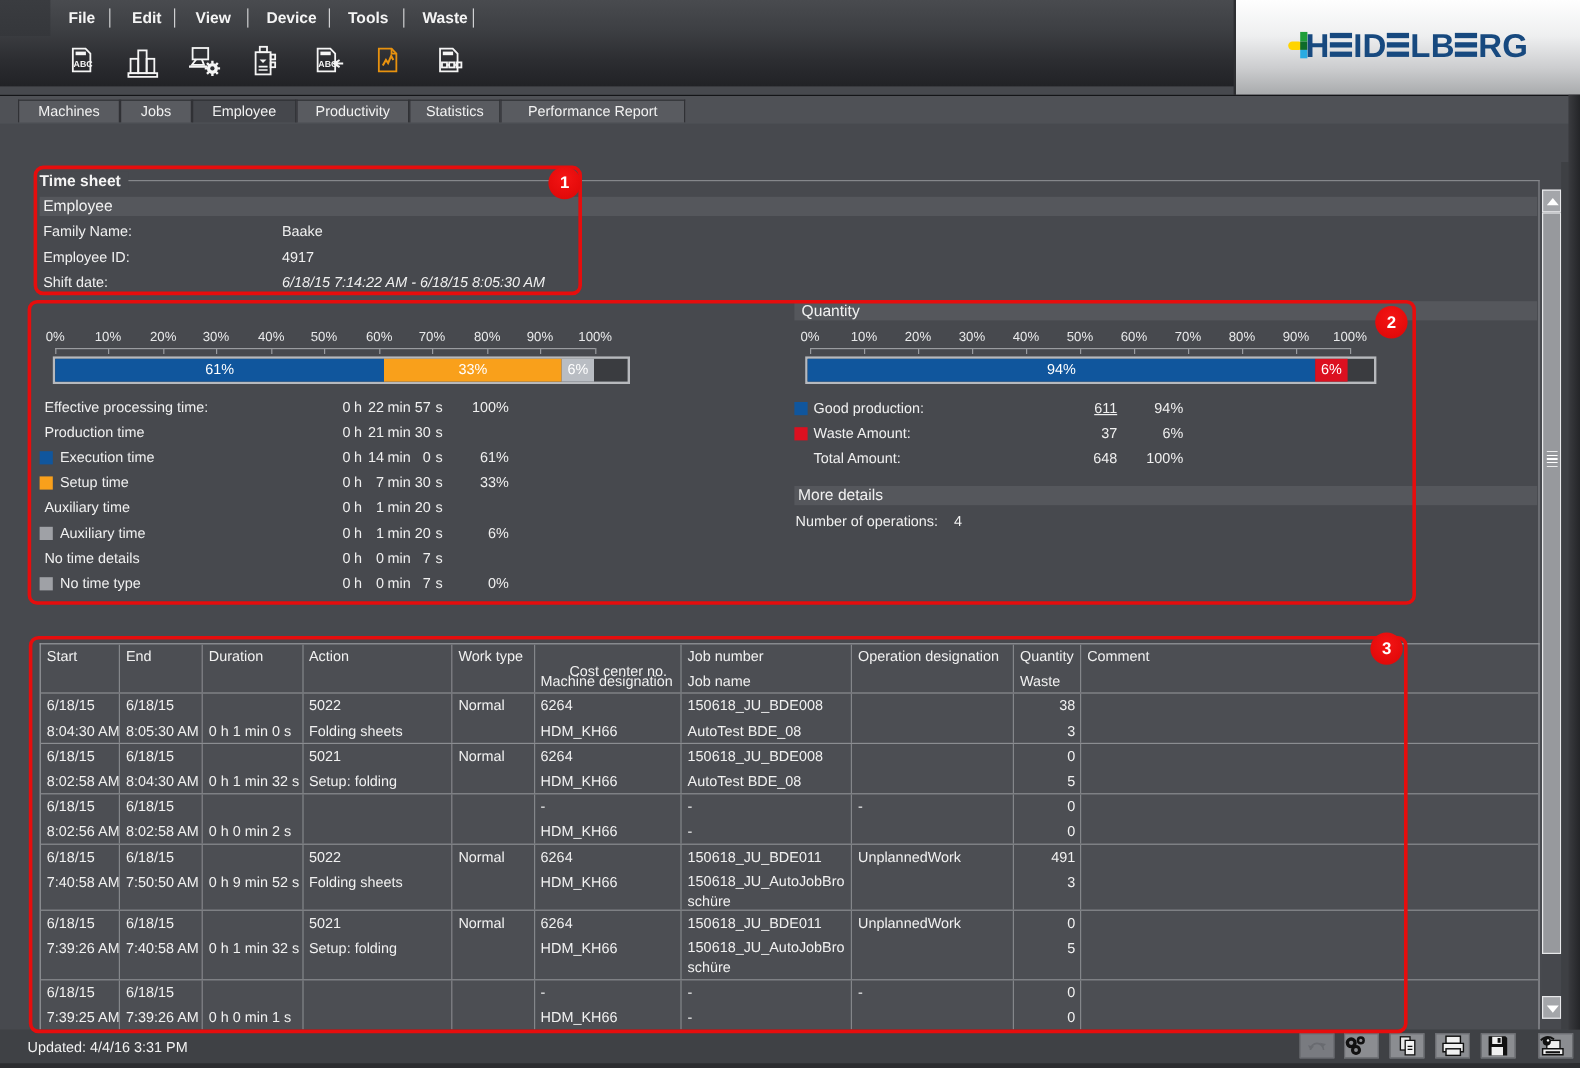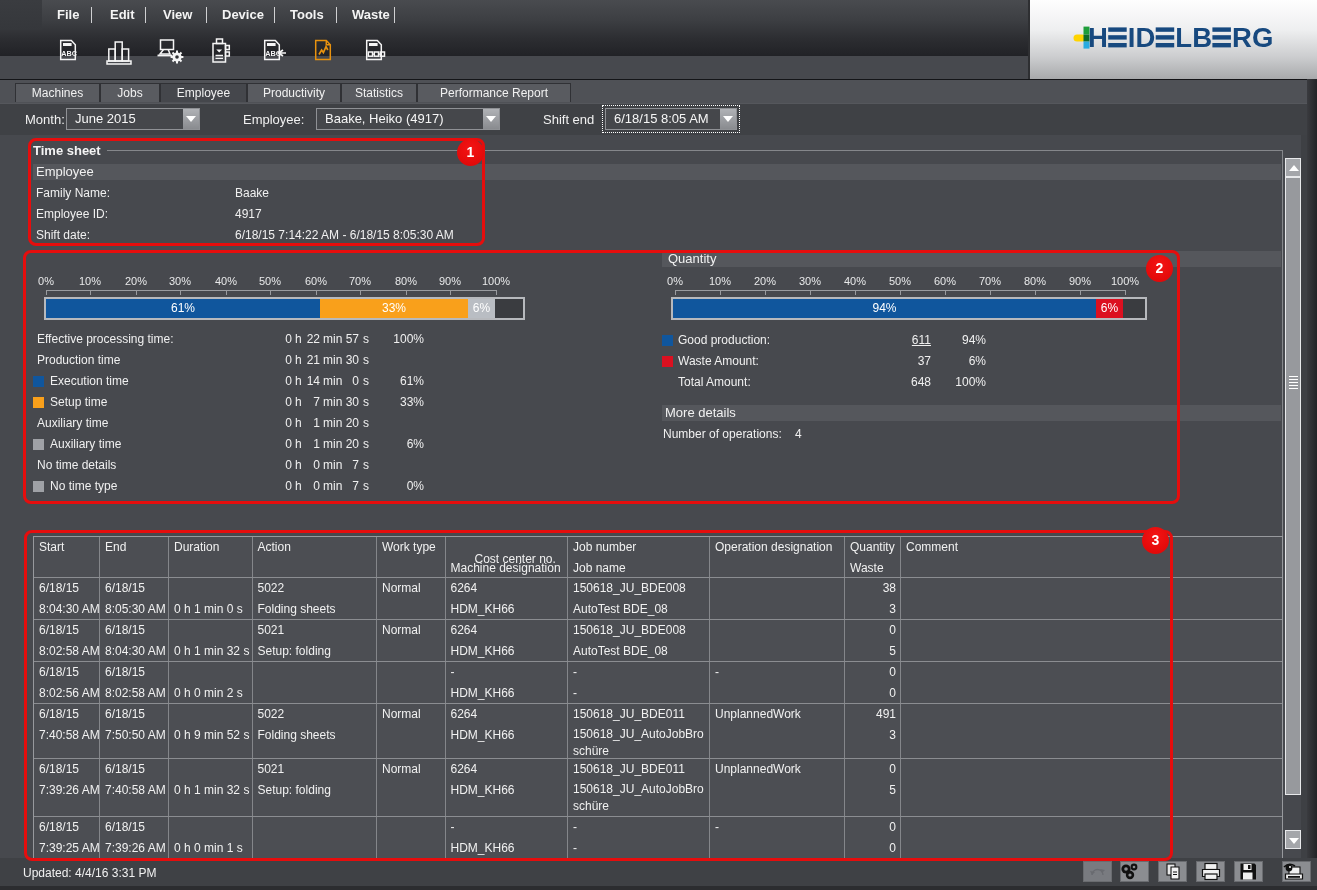--- a/index.html
+++ b/index.html
@@ -1,21 +1,21 @@
 <!DOCTYPE html>
 <html><head>
 <meta charset="utf-8">
 <style>
 * { margin:0; padding:0; box-sizing:border-box; }
 html,body { width:1317px; height:890px; overflow:hidden; background:#47494e;
   font-family:"Liberation Sans", sans-serif; }
 #stage { position:relative; width:1317px; height:890px; overflow:hidden; }
 .abs { position:absolute; }
 
-#topbar { position:absolute; left:0; top:0; width:1317px; height:56px;
+#topbar { position:absolute; left:0; top:0; width:1317px; height:72px;
   background:linear-gradient(180deg,#494b4f 0%,#3d3f43 35%,#2c2d31 70%,#212226 100%); }
 #menustrip { position:absolute; left:0; top:0; width:42px; height:30px; background:linear-gradient(180deg,#3a3c40,#35373b); }
 .menuitem { position:absolute; top:0; height:30px; line-height:30px; color:#f4f4f4;
   font-size:13px; font-weight:bold; }
 .menusep { position:absolute; top:7px; height:16px; width:1px; background:#cfd0d2; }
 #logopanel { position:absolute; left:1028px; top:0; width:289px; height:79px;
   background:linear-gradient(180deg,#fefefe 0%,#eeeff0 38%,#cccdcf 72%,#a8aaac 100%);
   border-left:2px solid #2e2f32; }
 
 #tabstrip { position:absolute; left:0; top:79px; width:1317px; height:24px; background:#4f5156;
@@ -189,48 +189,31 @@
 
 <div id="tabstrip">
   <div class="tab" style="left:15px;width:85px;">Machines</div>
   <div class="tab" style="left:100px;width:60px;">Jobs</div>
   <div class="tab sel" style="left:160px;width:87px;">Employee</div>
   <div class="tab" style="left:247px;width:94px;">Productivity</div>
   <div class="tab" style="left:341px;width:76px;">Statistics</div>
   <div class="tab" style="left:417px;width:154px;">Performance Report</div>
 </div>
 
-<div id="filterrow">
-  <div class="flabel" style="left:25px;">Month:</div>
-  <div class="combo" style="left:66px;width:134px;">
-    <div class="ctext">June 2015</div>
-        <div class="cbtn"></div>
-  </div>
-  <div class="flabel" style="left:243px;">Employee:</div>
-  <div class="combo" style="left:316px;width:184px;">
-    <div class="ctext">Baake, Heiko (4917)</div>
-        <div class="cbtn"></div>
-  </div>
-  <div class="flabel" style="left:543px;">Shift end</div>
-  <div class="combo" style="left:605px;width:132px;outline:1px dotted #ffffff;outline-offset:2px;">
-    <div class="ctext">6/18/15 8:05 AM</div>
-        <div class="cbtn"></div>
-  </div>
-</div>
 
 <div id="content">
   <div id="fieldset"></div>
   <div id="legend">Time sheet</div>
   <div class="secbar" style="left:33px;top:29px;width:1248px;"><span style="margin-left:3px;">Employee</span></div>
   <div class="lbl" style="left:36px;top:51px;">Family Name:</div>
   <div class="lbl" style="left:235px;top:51px;">Baake</div>
   <div class="lbl" style="left:36px;top:72px;">Employee ID:</div>
   <div class="lbl" style="left:235px;top:72px;">4917</div>
   <div class="lbl" style="left:36px;top:93px;">Shift date:</div>
-  <div class="lbl" style="left:235px;top:93px;">6/18/15 7:14:22 AM - 6/18/15 8:05:30 AM</div>
+  <div class="lbl" style="left:235px;top:93px;font-style:italic;">6/18/15 7:14:22 AM - 6/18/15 8:05:30 AM</div>
   <div id="tscale">
     <div class="scalelbl" style="left:26px;top:140px;">0%</div>
     <div class="scalelbl" style="left:70px;top:140px;">10%</div>
     <div class="scalelbl" style="left:116px;top:140px;">20%</div>
     <div class="scalelbl" style="left:160px;top:140px;">30%</div>
     <div class="scalelbl" style="left:206px;top:140px;">40%</div>
     <div class="scalelbl" style="left:250px;top:140px;">50%</div>
     <div class="scalelbl" style="left:296px;top:140px;">60%</div>
     <div class="scalelbl" style="left:340px;top:140px;">70%</div>
     <div class="scalelbl" style="left:386px;top:140px;">80%</div>

